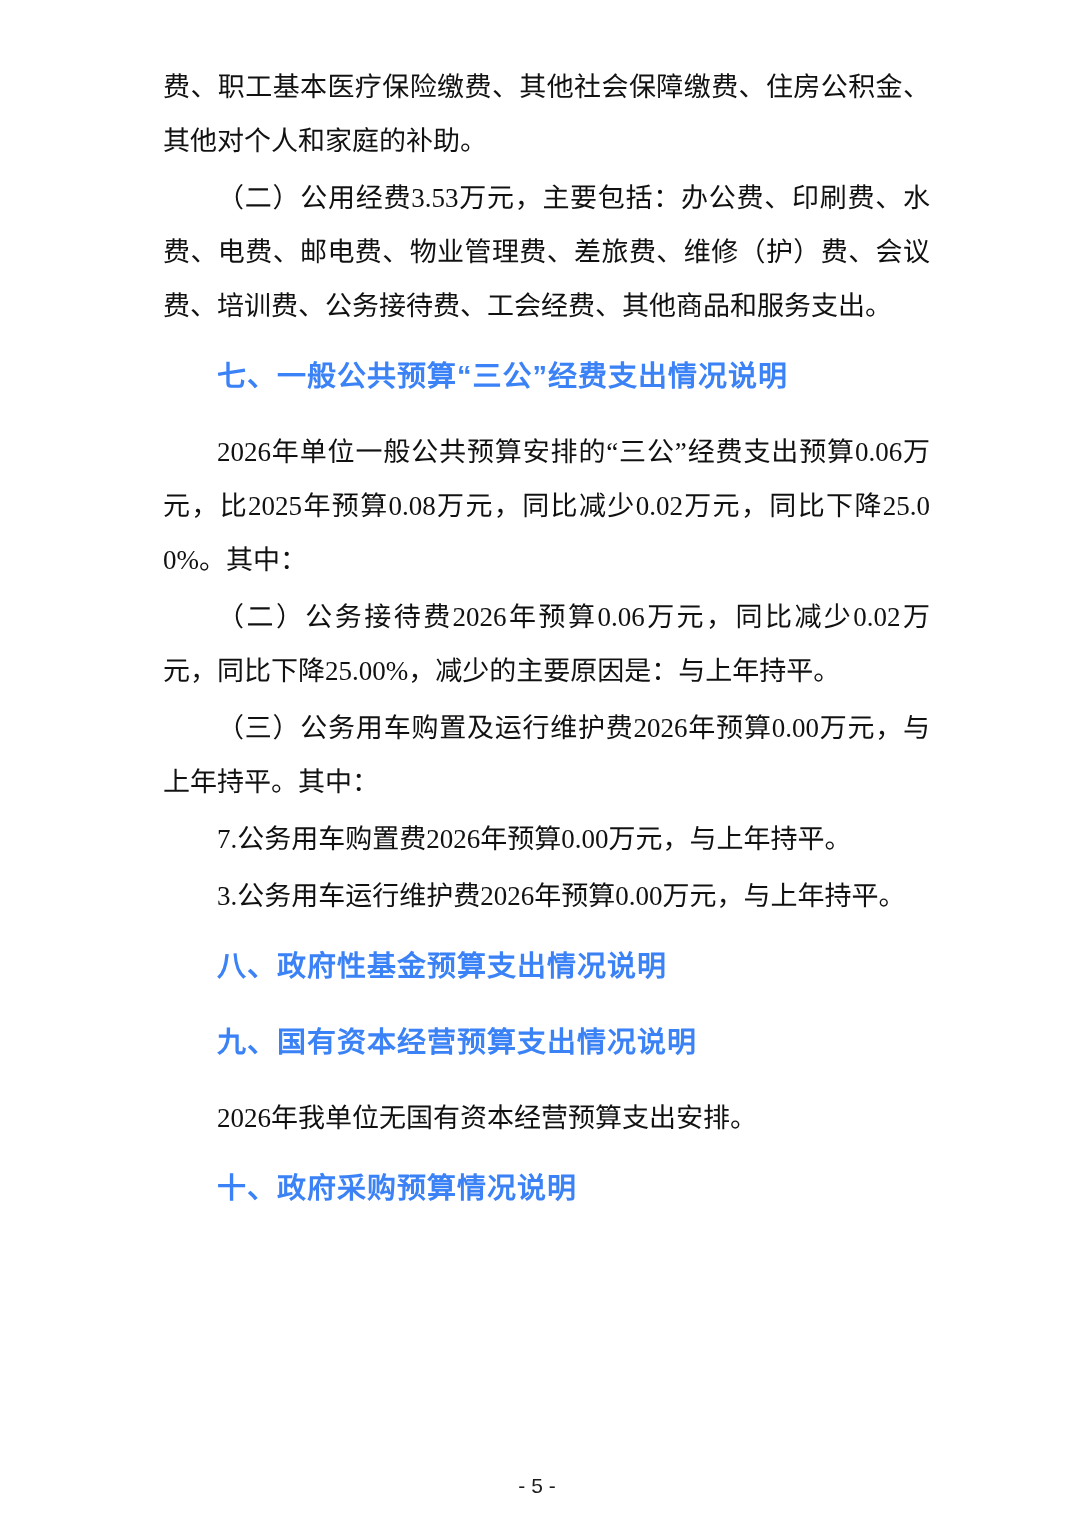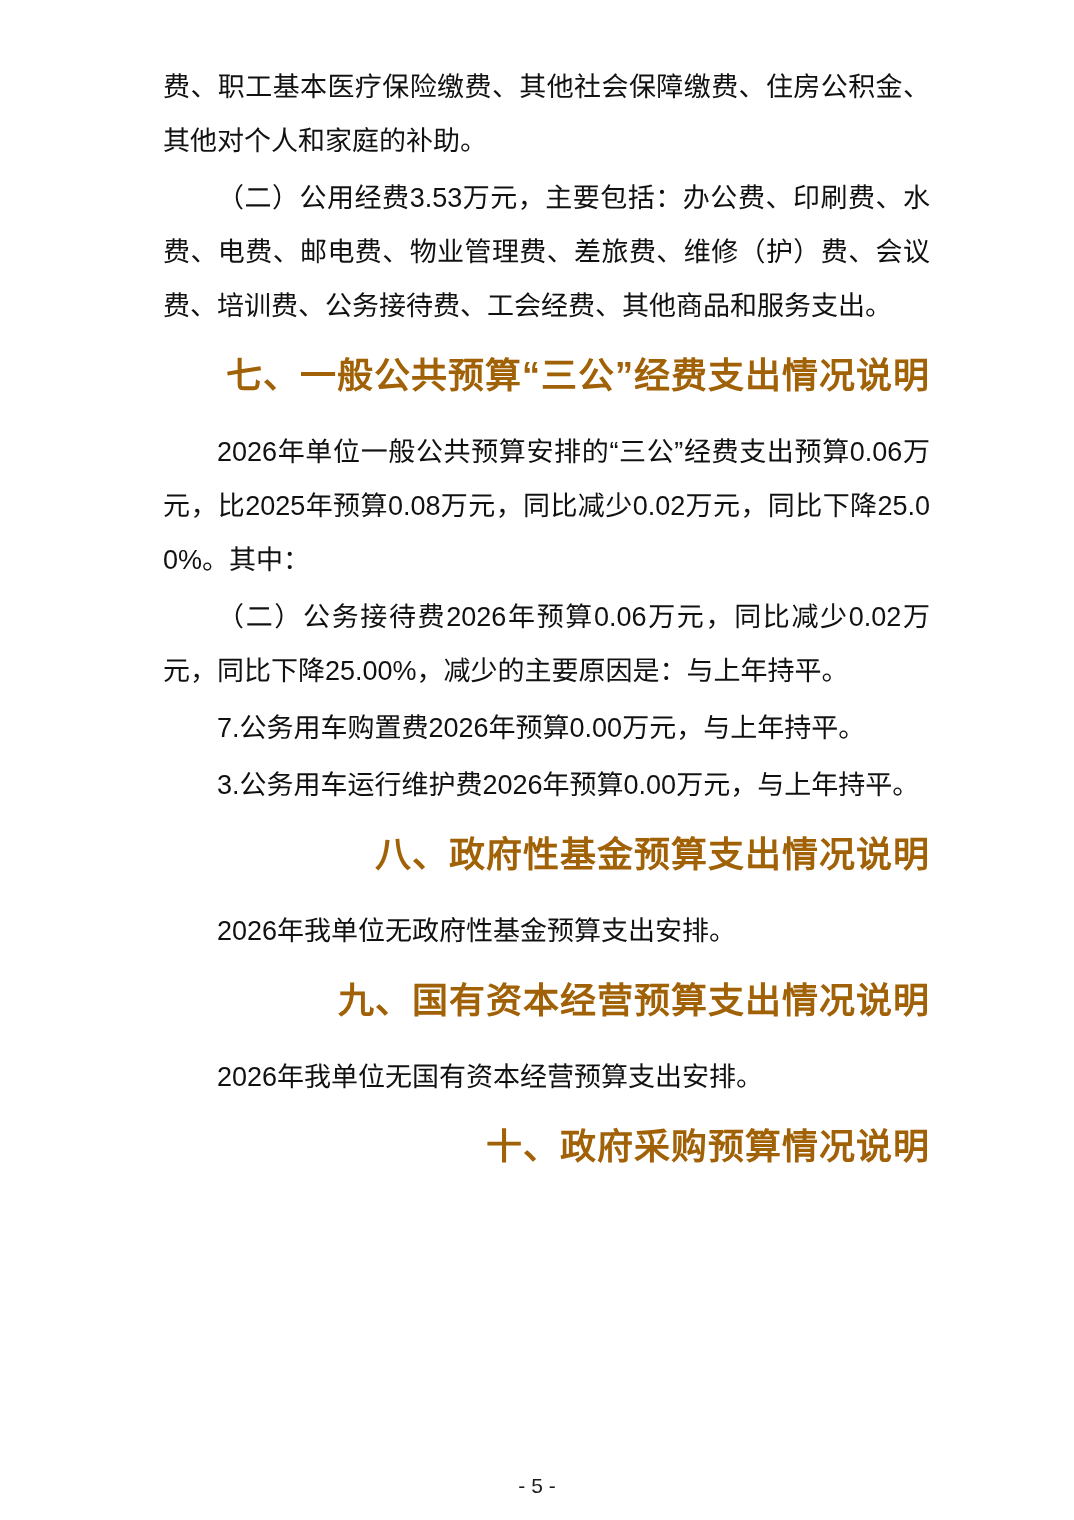--- a/index.html
+++ b/index.html
@@ -18,41 +18,40 @@
     color: #111111;
   }
   .doc-body {
     position: absolute;
     left: 163px;
     top: 60px;
     width: 767px;
   }
   .para {
     margin: 0 0 3px 0;
-    font-family: Liberation Sans, sans-serif;
+    font-family: Liberation Serif, serif;
     font-size: 27px;
     line-height: 54px;
     color: #111111;
     text-align: justify;
     text-justify: inter-character;
     word-break: break-all;
   }
   .para.indent {
     text-indent: 54px;
   }
   .heading {
     margin: 16px 0 22px 0;
     font-family: "Liberation Sans", "DejaVu Sans", sans-serif;
     font-weight: bold;
-    font-size: 36px;
+    font-size: 29px;
     line-height: 54px;
-    color: #a16207;
+    color: #3b82f6;
     text-indent: 54px;
     letter-spacing: 1px;
-    text-align: right;
   }
   .footer {
     position: absolute;
     left: 0;
     right: 0;
     bottom: 22px;
     text-align: center;
     font-family: "Liberation Sans", "DejaVu Sans", sans-serif;
     font-size: 21px;
     line-height: 24px;
@@ -63,22 +62,22 @@
 <body>
 
 <div class="page">
   <main class="doc-body">
 
   <p class="para">费、职工基本医疗保险缴费、其他社会保障缴费、住房公积金、其他对个人和家庭的补助。</p>
       <p class="para indent">（二）公用经费3.53万元，主要包括：办公费、印刷费、水费、电费、邮电费、物业管理费、差旅费、维修（护）费、会议费、培训费、公务接待费、工会经费、其他商品和服务支出。</p>
       <h2 class="heading">七、一般公共预算“三公”经费支出情况说明</h2>
       <p class="para indent">2026年单位一般公共预算安排的“三公”经费支出预算0.06万元，比2025年预算0.08万元，同比减少0.02万元，同比下降25.00%。其中：</p>
       <p class="para indent">（二）公务接待费2026年预算0.06万元，同比减少0.02万元，同比下降25.00%，减少的主要原因是：与上年持平。</p>
+      <p class="para indent">（三）公务用车购置及运行维护费2026年预算0.00万元，与上年持平。其中：</p>
       <p class="para indent">7.公务用车购置费2026年预算0.00万元，与上年持平。</p>
       <p class="para indent">3.公务用车运行维护费2026年预算0.00万元，与上年持平。</p>
       <h2 class="heading">八、政府性基金预算支出情况说明</h2>
-      <p class="para indent">2026年我单位无政府性基金预算支出安排。</p>
       <h2 class="heading">九、国有资本经营预算支出情况说明</h2>
       <p class="para indent">2026年我单位无国有资本经营预算支出安排。</p>
       <h2 class="heading">十、政府采购预算情况说明</h2>
     </main>
   <div class="footer">- 5 -</div>
 </div>
 
 </body></html>

